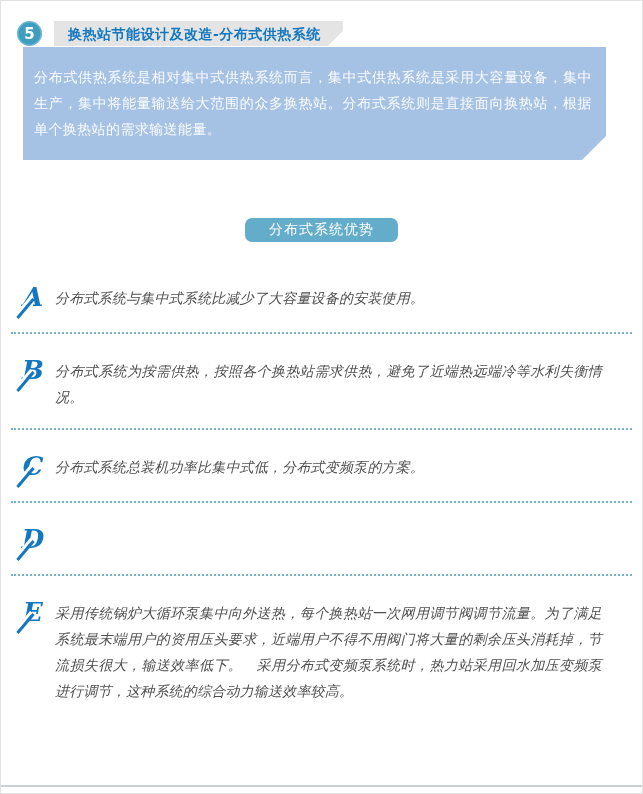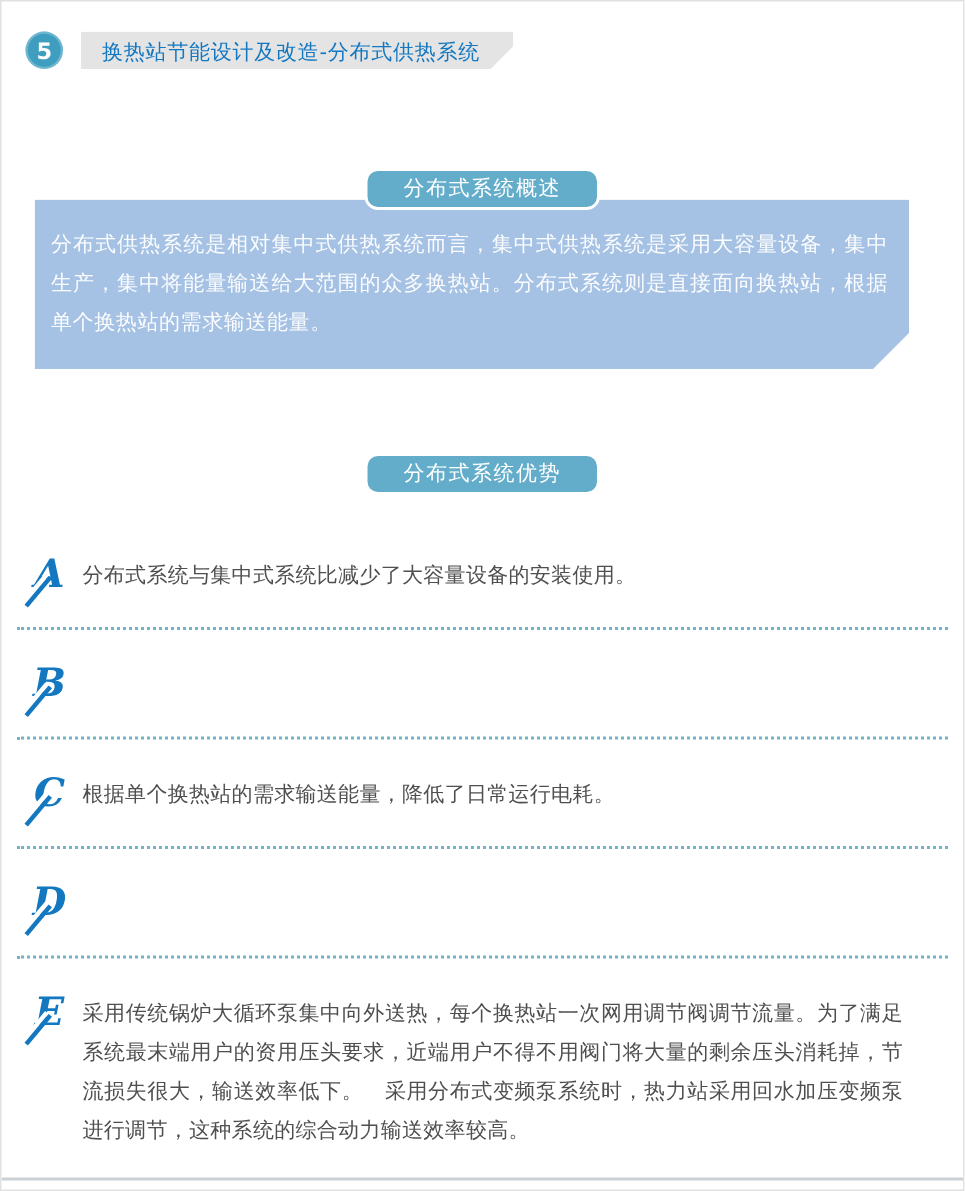--- a/index.html
+++ b/index.html
@@ -25,21 +25,21 @@
     box-shadow: inset 0 0 0 1.5px rgba(255,255,255,.25);
   }
   .banner {
     margin-left:12px;
     background:var(--banner-bg,#e4e4e4);
     height:25px; line-height:25px;
     padding:0 22px 0 14px;
     clip-path: polygon(0 0, 100% 0, 100% 40%, calc(100% - 15px) 100%, 0 100%);
     filter: drop-shadow(1px 2px 1px rgba(0,0,0,0.12));
   }
-  .banner-text { color:var(--accent-blue,#1478c0); font-weight:normal; font-size:14px; letter-spacing:.5px; }
+  .banner-text { color:var(--accent-blue,#1478c0); font-weight:bold; font-size:14px; letter-spacing:.5px; }
 
   
   .badge {
     position:relative; z-index:2;
     width:fit-content; margin:0 auto;
     background:var(--badge-bg,#63adca);
     border:2px solid #fff; border-radius:9px;
     color:#fff; font-size:14px; font-weight:500;
     padding:3px 24px; letter-spacing:1px;
   }
@@ -75,20 +75,21 @@
     width:25px; height:3px; left:-5px; bottom:4px;
     background:var(--accent-blue,#1478c0);
     transform:rotate(-50deg);
     box-shadow:0 -3px 0 #fff;
   }
   .adv-text {
     flex:1; padding-right:40px; padding-top:3px;
     color:var(--body-text,#4f4f4f);
     font-size:14px; line-height:26px; letter-spacing:.2px;
     text-align:justify;
+    font-style:italic;
   }
   .sep {
     border:none;
     border-top:2px dotted var(--dots,#74b2c8);
     margin:13px 10px 16px 10px;
   }
 
   
   .bottom-rule {
     position:absolute; left:0; right:0; bottom:6px;
@@ -103,45 +104,45 @@
   <header class="header">
     <div class="num-circle">
       <span>5</span>
     </div>
     <div class="banner">
       <span class="banner-text">换热站节能设计及改造-分布式供热系统</span>
     </div>
   </header>
 
   <section class="overview">
-    <div class="badge">分布式系统概述</div>
     <div class="overview-box">
       <p>分布式供热系统是相对集中式供热系统而言，集中式供热系统是采用大容量设备，集中生产，集中将能量输送给大范围的众多换热站。分布式系统则是直接面向换热站，根据单个换热站的需求输送能量。</p>
     </div>
   </section>
 
   <section class="advantages">
     <div class="badge">分布式系统优势</div>
 
     <div class="adv-list">
 
       <div class="adv-item">
         <div class="adv-icon">A</div>
         <div class="adv-text">分布式系统与集中式系统比减少了大容量设备的安装使用。</div>
       </div>
       <hr class="sep">
 
       <div class="adv-item">
         <div class="adv-icon">B</div>
+        <div class="adv-text">分布式系统为按需供热，按照各个换热站需求供热，避免了近端热远端冷等水利失衡情况。</div>
       </div>
       <hr class="sep">
 
       <div class="adv-item">
         <div class="adv-icon">C</div>
-        <div class="adv-text">根据单个换热站的需求输送能量，降低了日常运行电耗。</div>
+        <div class="adv-text">分布式系统总装机功率比集中式低，分布式变频泵的方案。</div>
       </div>
       <hr class="sep">
 
       <div class="adv-item">
         <div class="adv-icon">D</div>
       </div>
       <hr class="sep">
 
       <div class="adv-item">
         <div class="adv-icon">E</div>

